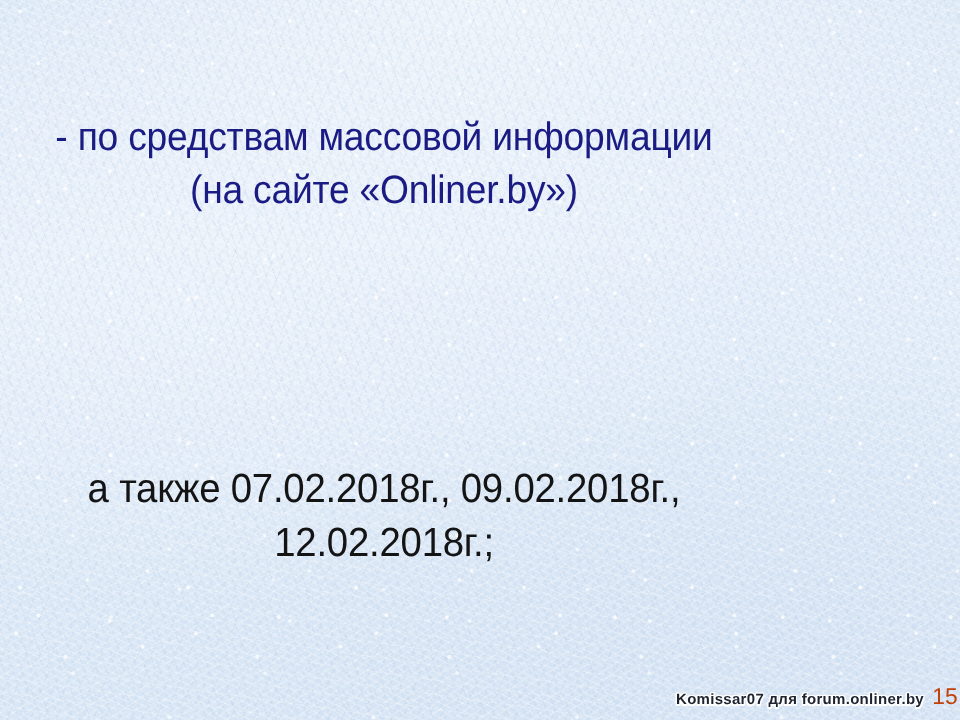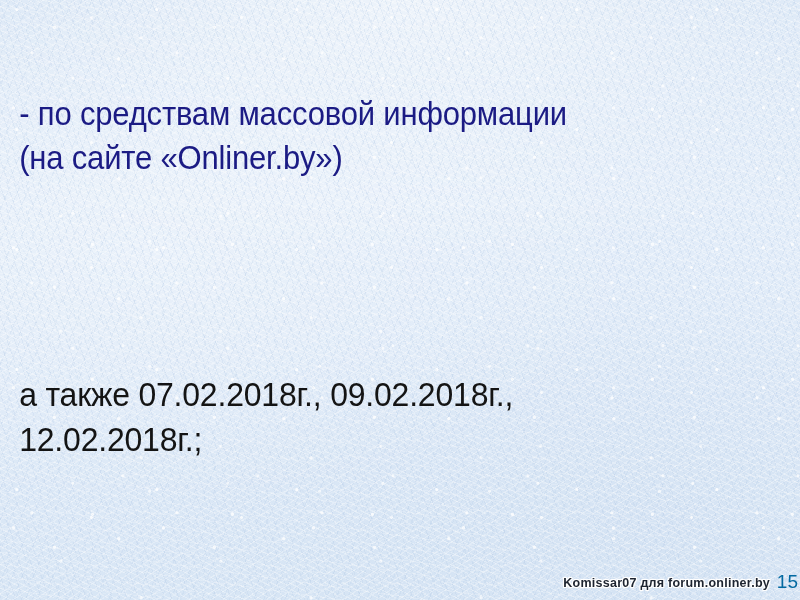--- a/index.html
+++ b/index.html
@@ -89,21 +89,21 @@
   .content {
     position: absolute;
     inset: 0;
     z-index: 3;
   }
 
   .para {
     position: absolute;
     left: 0;
     width: 640px;
-    text-align: left;
+    text-align: center;
   }
 
   .line {
     display: block;
     white-space: nowrap;
     font-weight: 400;
     letter-spacing: -0.2px;
     transform: scaleX(0.94);
     transform-origin: center center;
   }
@@ -118,21 +118,21 @@
 
   
   .para-2 { top: 236px; }
   .para-2 .line {
     color: #141414;
     font-size: 34px;
     line-height: 45px;
   }
 
   
-  .para-3 { top: 372px; }
+  .para-3 { top: 385px; }
   .para-3 .line {
     color: #141414;
     font-size: 34px;
     line-height: 45px;
   }
 
   
   .watermark {
     position: absolute;
     right: 30px;
@@ -155,21 +155,21 @@
        0    0   3px rgba(255,255,255,0.85);
   }
 
   .page-number {
     position: absolute;
     right: 2px;
     bottom: 9px;
     z-index: 5;
     font-size: 19px;
     font-weight: 400;
-    color: #0369a1;
+    color: #c2410c;
     line-height: 1;
     white-space: nowrap;
   }
 </style>
 </head>
 <body>
 
 <div class="slide">
 
   <div class="bg-texture"></div>

